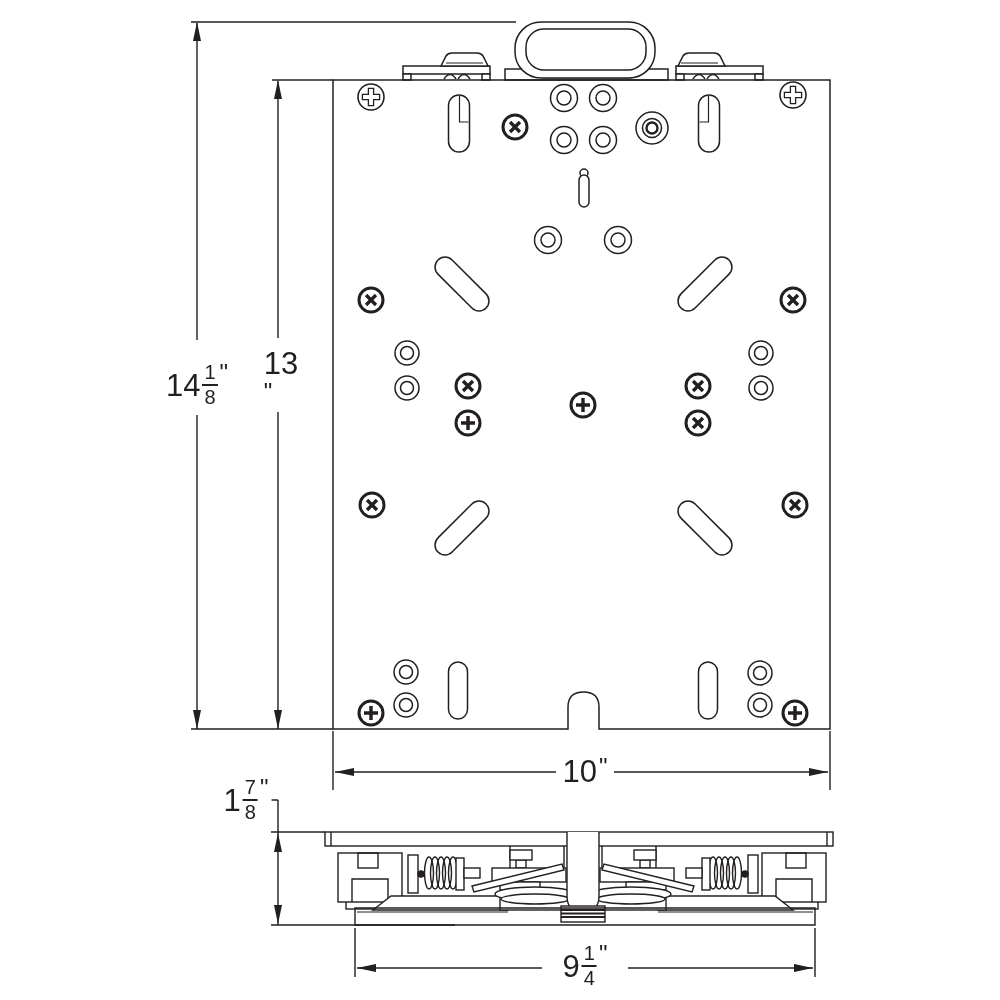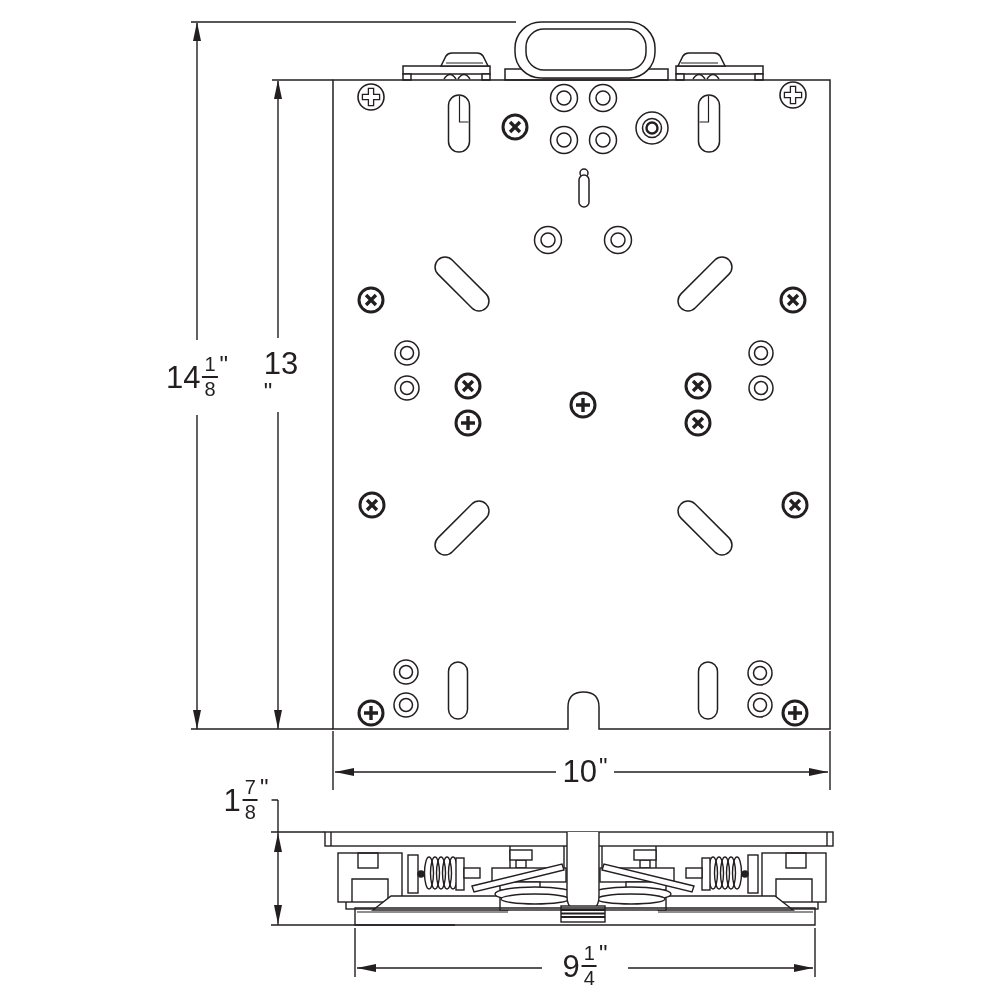--- a/index.html
+++ b/index.html
@@ -251,21 +251,21 @@
       <polygon points="278,924 274,905 282,905" fill="#231f20" stroke="none"></polygon>
 
       <path d="M355,928 V977 M815,928 V977"></path>
       <path d="M357,968 H542 M628,968 H813"></path>
       <polygon points="357,968 376,964 376,972" fill="#231f20" stroke="none"></polygon>
       <polygon points="813,968 794,964 794,972" fill="#231f20" stroke="none"></polygon>
     </g>
   </g>
 </svg>
 
-<div class="dim" style="left:197px;top:377px;">
+<div class="dim" style="left:197px;top:385px;">
   <span class="whole">14</span>
   <span class="frac">
     <span class="fnum">1</span>
     <span class="fden">8</span>
   </span>
   <span class="unit">"</span>
 </div>
 
 <div class="dim" style="left:281px;top:376px;flex-direction:column;">
   <span class="whole">13</span>

